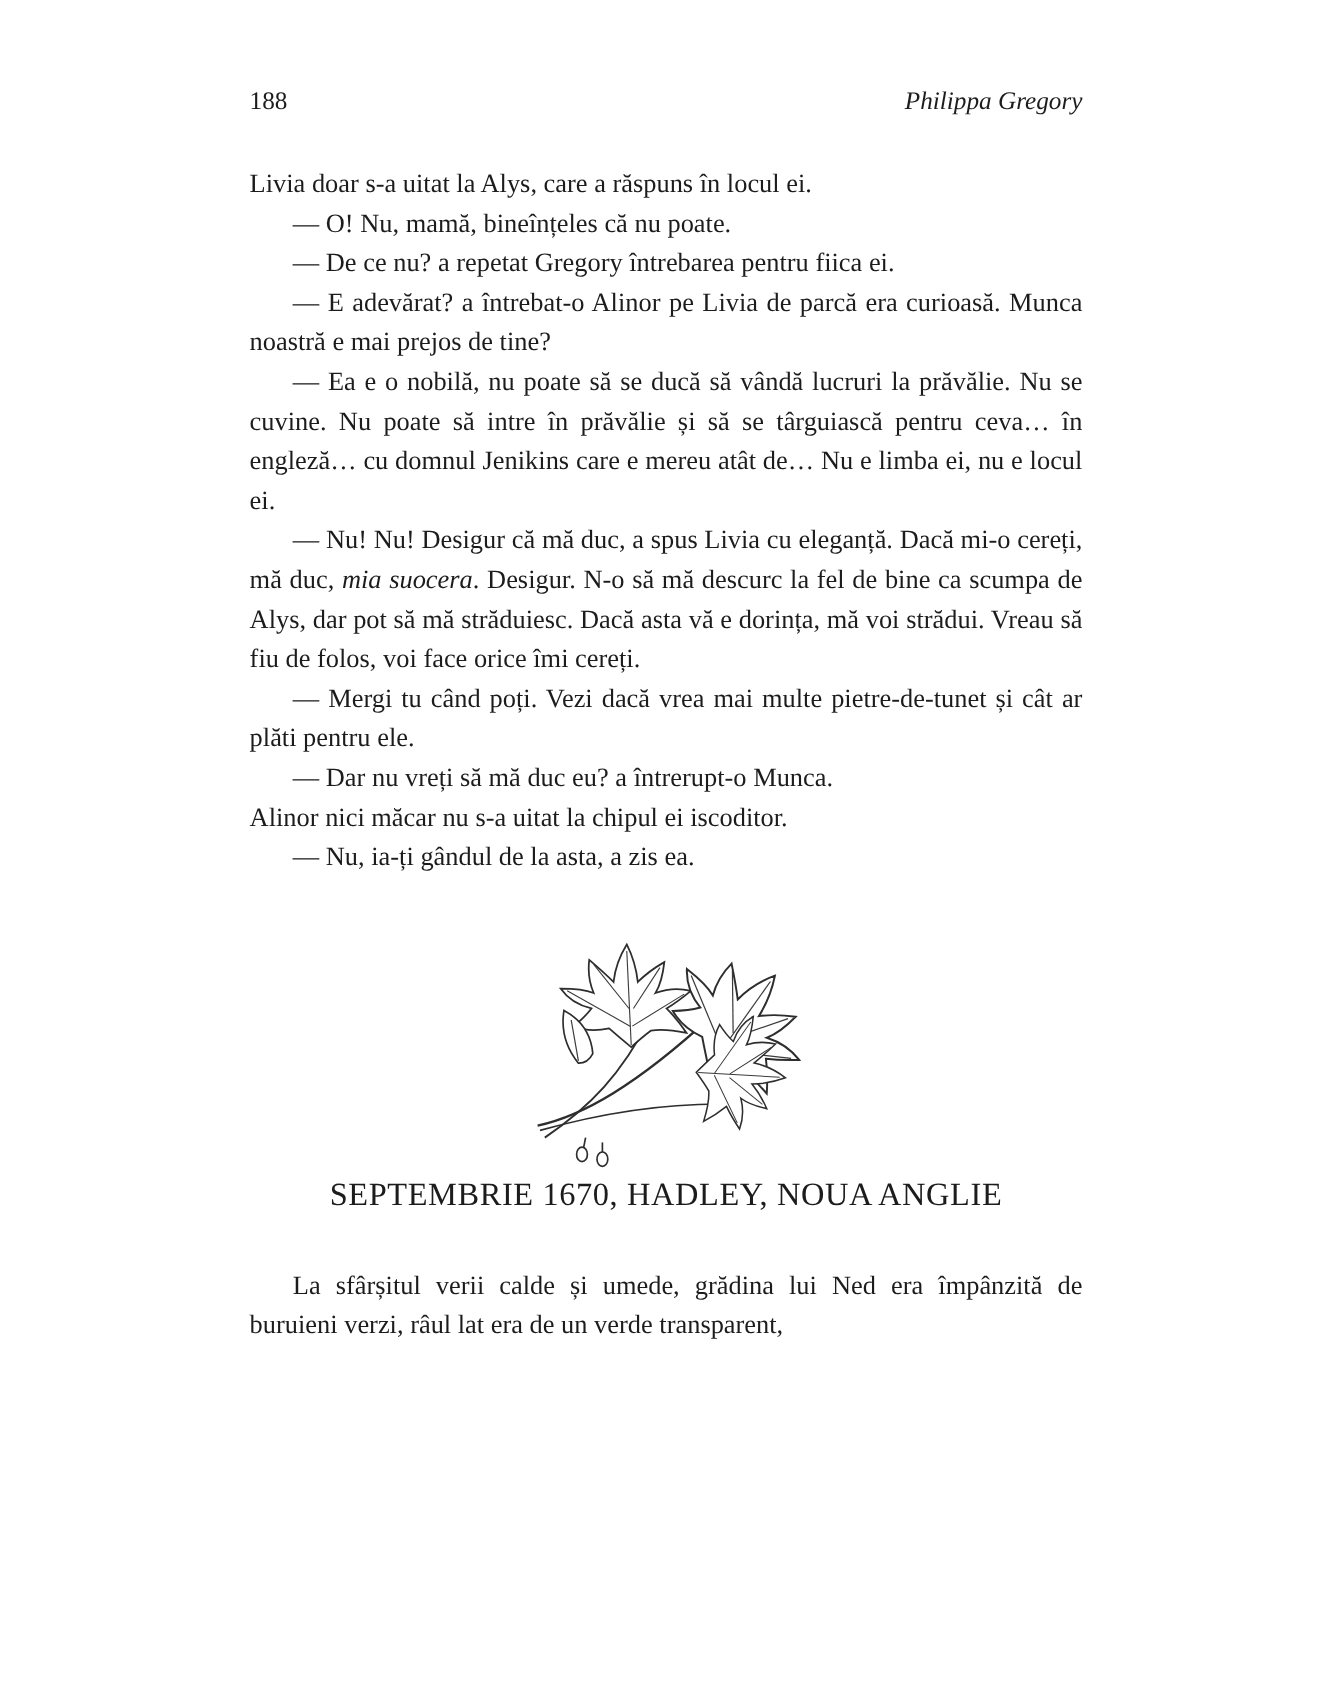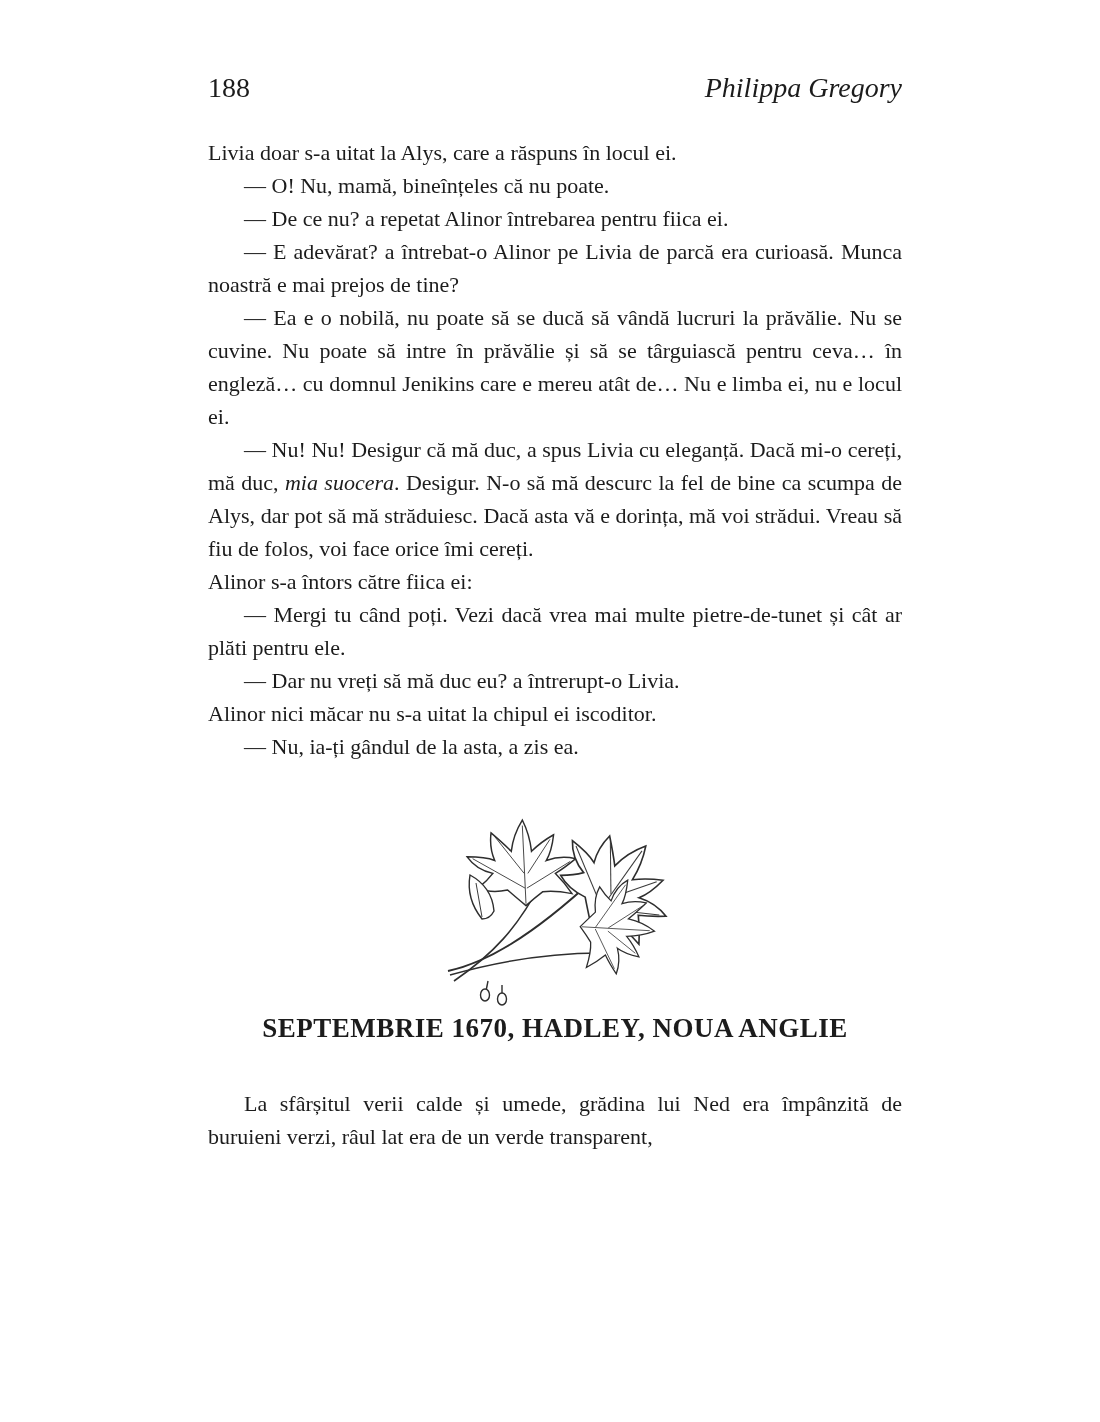--- a/index.html
+++ b/index.html
@@ -21,21 +21,21 @@
     background: #ffffff;
   }
   .running-head {
     position: absolute;
     top: 72px;
     left: 208px;
     width: 694px;
     display: flex;
     justify-content: space-between;
     align-items: baseline;
-    font-size: 28px;
+    font-size: 21px;
   }
   .running-title {
     font-style: italic;
   }
   .content {
     position: absolute;
     top: 136px;
     left: 208px;
     width: 694px;
     font-size: 22px;
@@ -59,48 +59,46 @@
     justify-content: center;
   }
   .section-heading {
     margin-top: 44px;
     text-align: center;
     text-indent: 0 !important;
     font-size: 27px;
     letter-spacing: 0.5px;
     line-height: 34px;
     white-space: nowrap;
-    font-weight: bold;
   }
   .section-body {
     margin-top: 42px !important;
   }
 </style>
 </head>
 <body>
 
 <div class="page">
 
   <div class="running-head">
     <span>188</span>
     <span class="running-title">Philippa Gregory</span>
   </div>
 
   <div class="content">
     <p>Livia doar s-a uitat la Alys, care a răspuns în locul ei.</p>
     <p class="indent">— O! Nu, mamă, bineînțeles că nu poate.</p>
-    <p class="indent">— De ce nu? a repetat Alinor întrebarea pentru fiica ei.</p>
+    <p class="indent">— De ce nu? a repetat Gregory întrebarea pentru fiica ei.</p>
     <p class="indent">— E adevărat? a întrebat-o Alinor pe Livia de parcă era curioasă. Munca noastră e mai prejos de tine?</p>
     <p class="indent">— Ea e o nobilă, nu poate să se ducă să vândă lucruri la prăvălie. Nu se cuvine. Nu poate să intre în prăvălie și să se târguiască pentru ceva… în engleză… cu domnul Jenikins care e mereu atât de… Nu e limba ei, nu e locul ei.</p>
     <p class="indent">
       <span>— Nu! Nu! Desigur că mă duc, a spus Livia cu eleganță. Dacă mi-o cereți, mă duc, </span><span class="italic">mia suocera</span><span>. Desigur. N-o să mă descurc la fel de bine ca scumpa de Alys, dar pot să mă străduiesc. Dacă asta vă e dorința, mă voi strădui. Vreau să fiu de folos, voi face orice îmi cereți.</span>
     </p>
-    <p>Alinor s-a întors către fiica ei:</p>
     <p class="indent">— Mergi tu când poți. Vezi dacă vrea mai multe pietre-de-tunet și cât ar plăti pentru ele.</p>
-    <p class="indent">— Dar nu vreți să mă duc eu? a întrerupt-o Livia.</p>
+    <p class="indent">— Dar nu vreți să mă duc eu? a întrerupt-o Munca.</p>
     <p>Alinor nici măcar nu s-a uitat la chipul ei iscoditor.</p>
     <p class="indent">— Nu, ia-ți gândul de la asta, a zis ea.</p>
 
     <div class="ornament-wrap">
       <svg width="250" height="205" viewBox="0 0 250 205" fill="none" xmlns="http://www.w3.org/2000/svg">
         <defs>
           <path id="mapleleaf" d="M100 105
             Q 88 95 80 88 Q 62 92 48 86 Q 58 78 64 70
             Q 46 66 36 52 Q 56 52 66 56 Q 60 42 62 26
             Q 76 38 84 46 Q 86 28 96 12 Q 104 28 106 46

